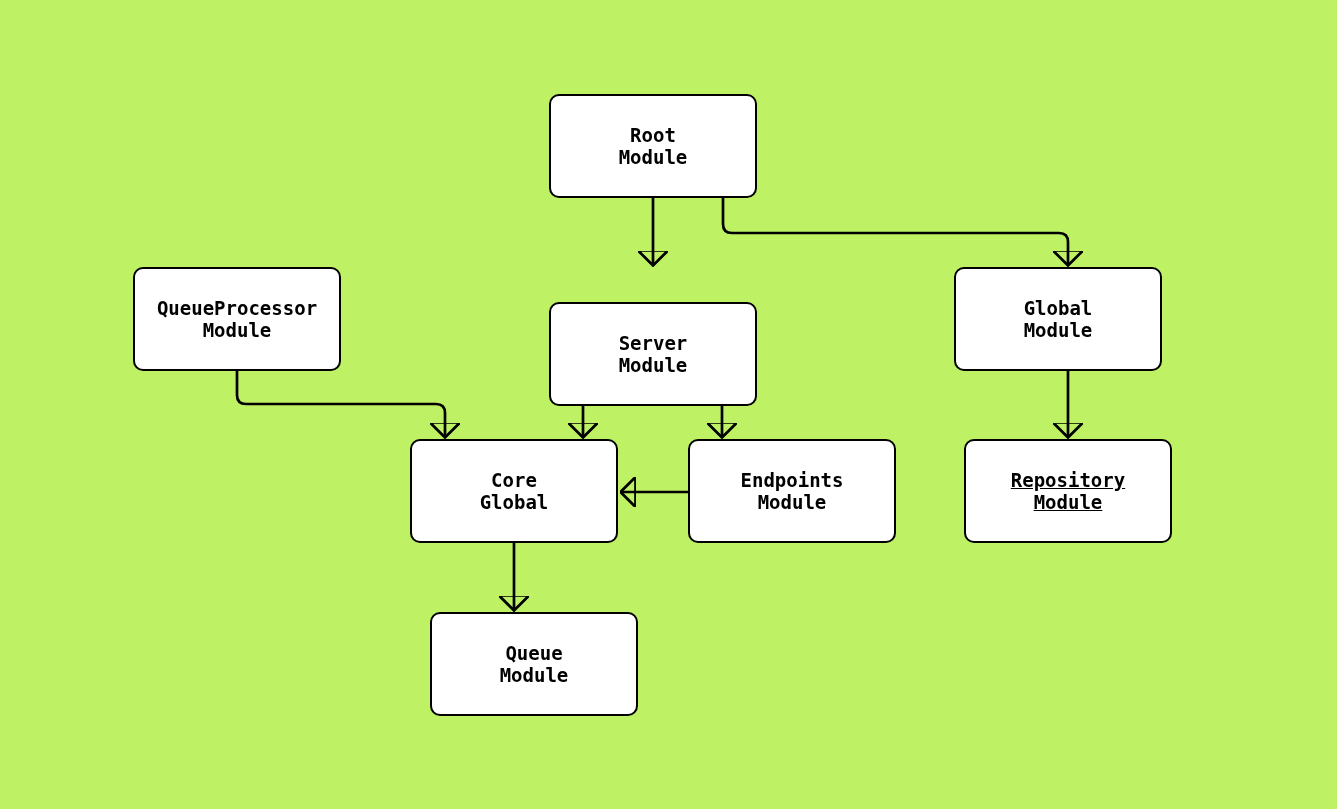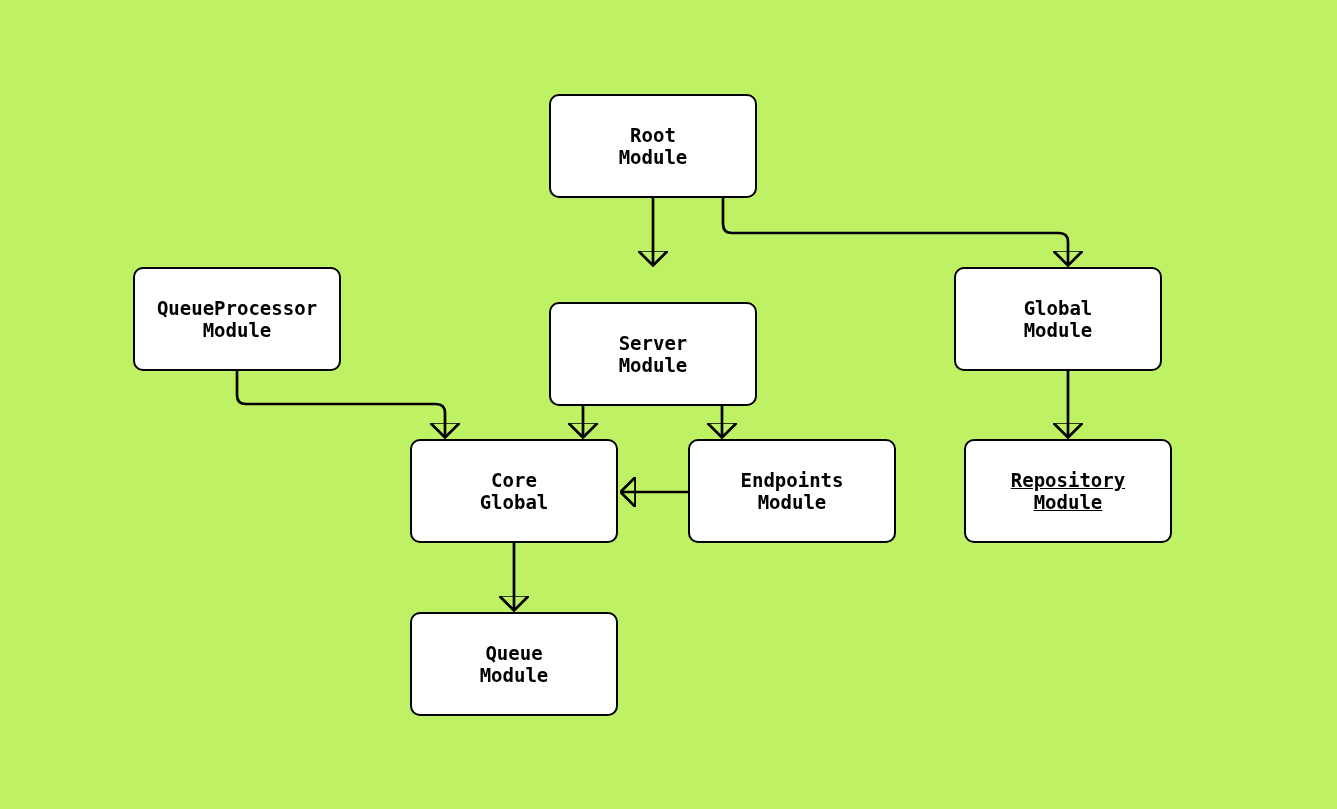--- a/index.html
+++ b/index.html
@@ -97,18 +97,18 @@
   <div class="node" style="left:688px; top:439px;">
     <span class="label">Endpoints
 Module</span>
   </div>
 
   <div class="node" style="left:964px; top:439px;text-decoration:underline;">
     <span class="label">Repository
 Module</span>
   </div>
 
-  <div class="node" style="left:410px; top:612px;">
+  <div class="node" style="left:430px; top:612px;">
     <span class="label">Queue
 Module</span>
   </div>
 
 </div>
 
 </body></html>

